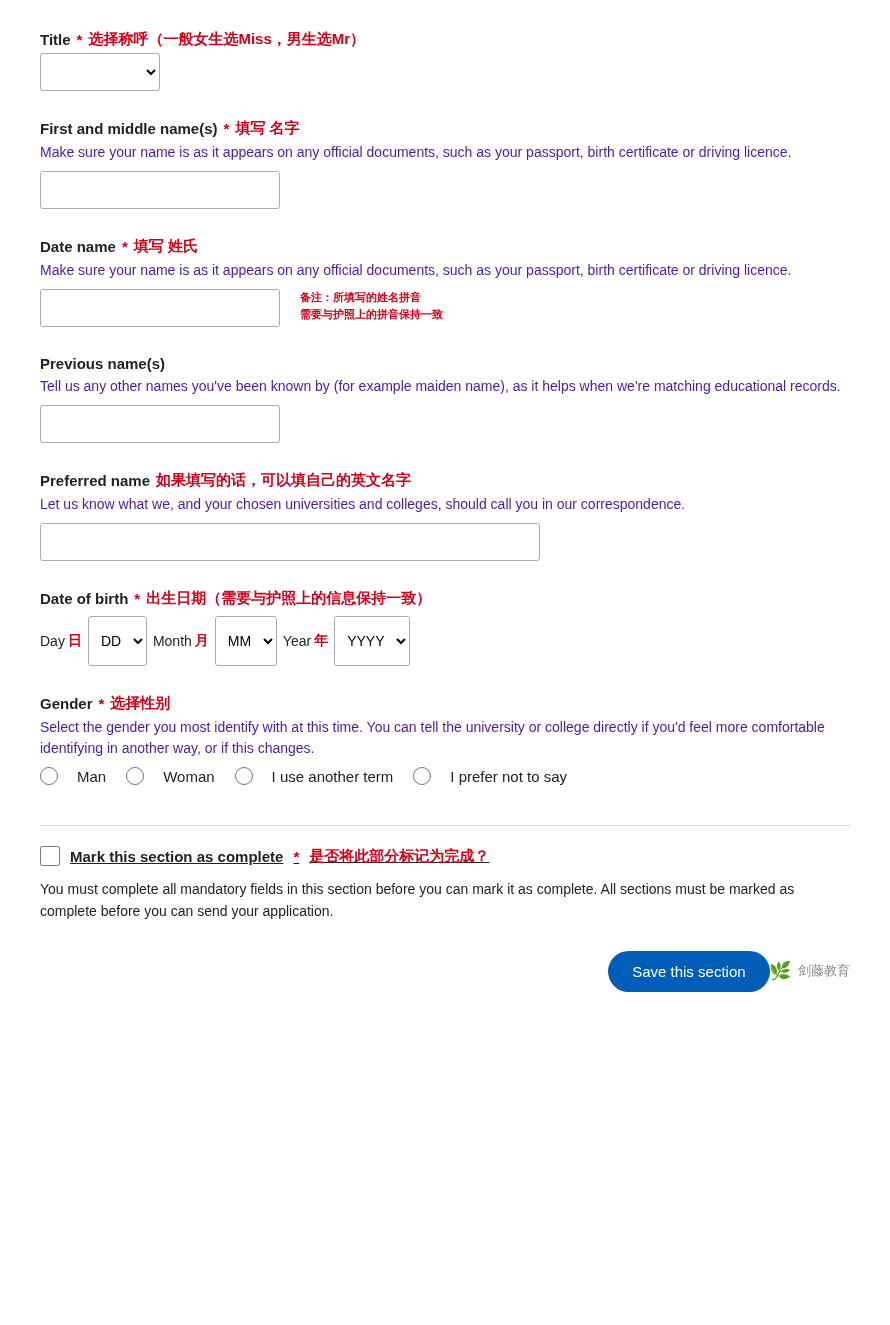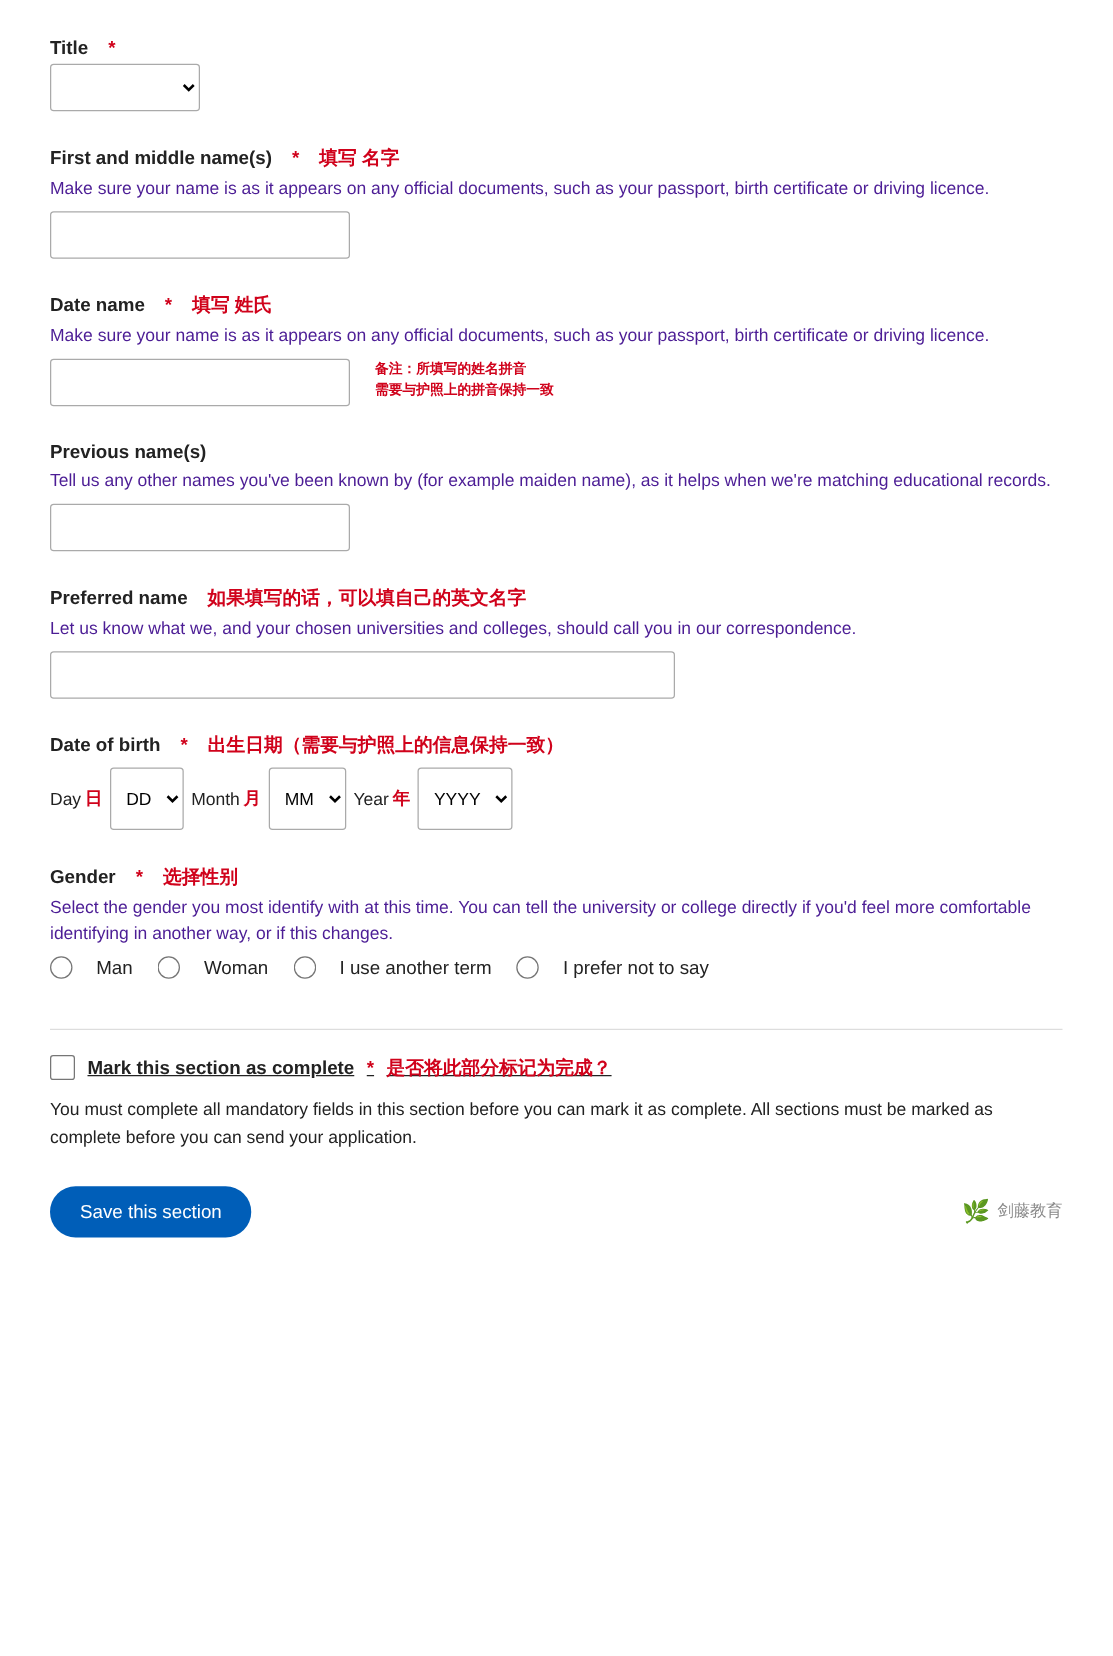--- a/index.html
+++ b/index.html
@@ -15,21 +15,21 @@
     .field-section {
       margin-bottom: 28px;
     }
     .field-label {
       font-weight: bold;
       font-size: 15px;
       margin-bottom: 4px;
       display: flex;
       align-items: center;
       flex-wrap: wrap;
-      gap: 16px;
+      gap: 6px;
     }
     .required-star {
       color: #d0021b;
       font-weight: bold;
     }
     .annotation {
       color: #d0021b;
       font-weight: bold;
       font-size: 15px;
     }
@@ -155,21 +155,21 @@
       color: #fff;
       border: none;
       border-radius: 25px;
       padding: 12px 24px;
       font-size: 15px;
       cursor: pointer;
       font-weight: normal;
     }
     .footer-row {
       display: flex;
-      justify-content: space-between;
+      justify-content: flex-end;
       align-items: center;
       margin-top: 20px;
     }
     .watermark {
       font-size: 13px;
       color: #888;
       display: flex;
       align-items: center;
       gap: 6px;
     }
@@ -178,20 +178,21 @@
     }
     .spacer { margin-bottom: 40px; }
   </style>
 </head>
 <body>
 
 <div class="field-section">
   <div class="field-label">
     <span>Title</span>
     <span class="required-star">*</span>
+    <span class="annotation">选择称呼（一般女生选Miss，男生选Mr）</span>
   </div>
   <select class="dropdown title-select">
     <option value=""></option>
     <option value="Mr">Mr</option>
     <option value="Miss">Miss</option>
     <option value="Mrs">Mrs</option>
     <option value="Ms">Ms</option>
     <option value="Dr">Dr</option>
   </select>
 </div>

